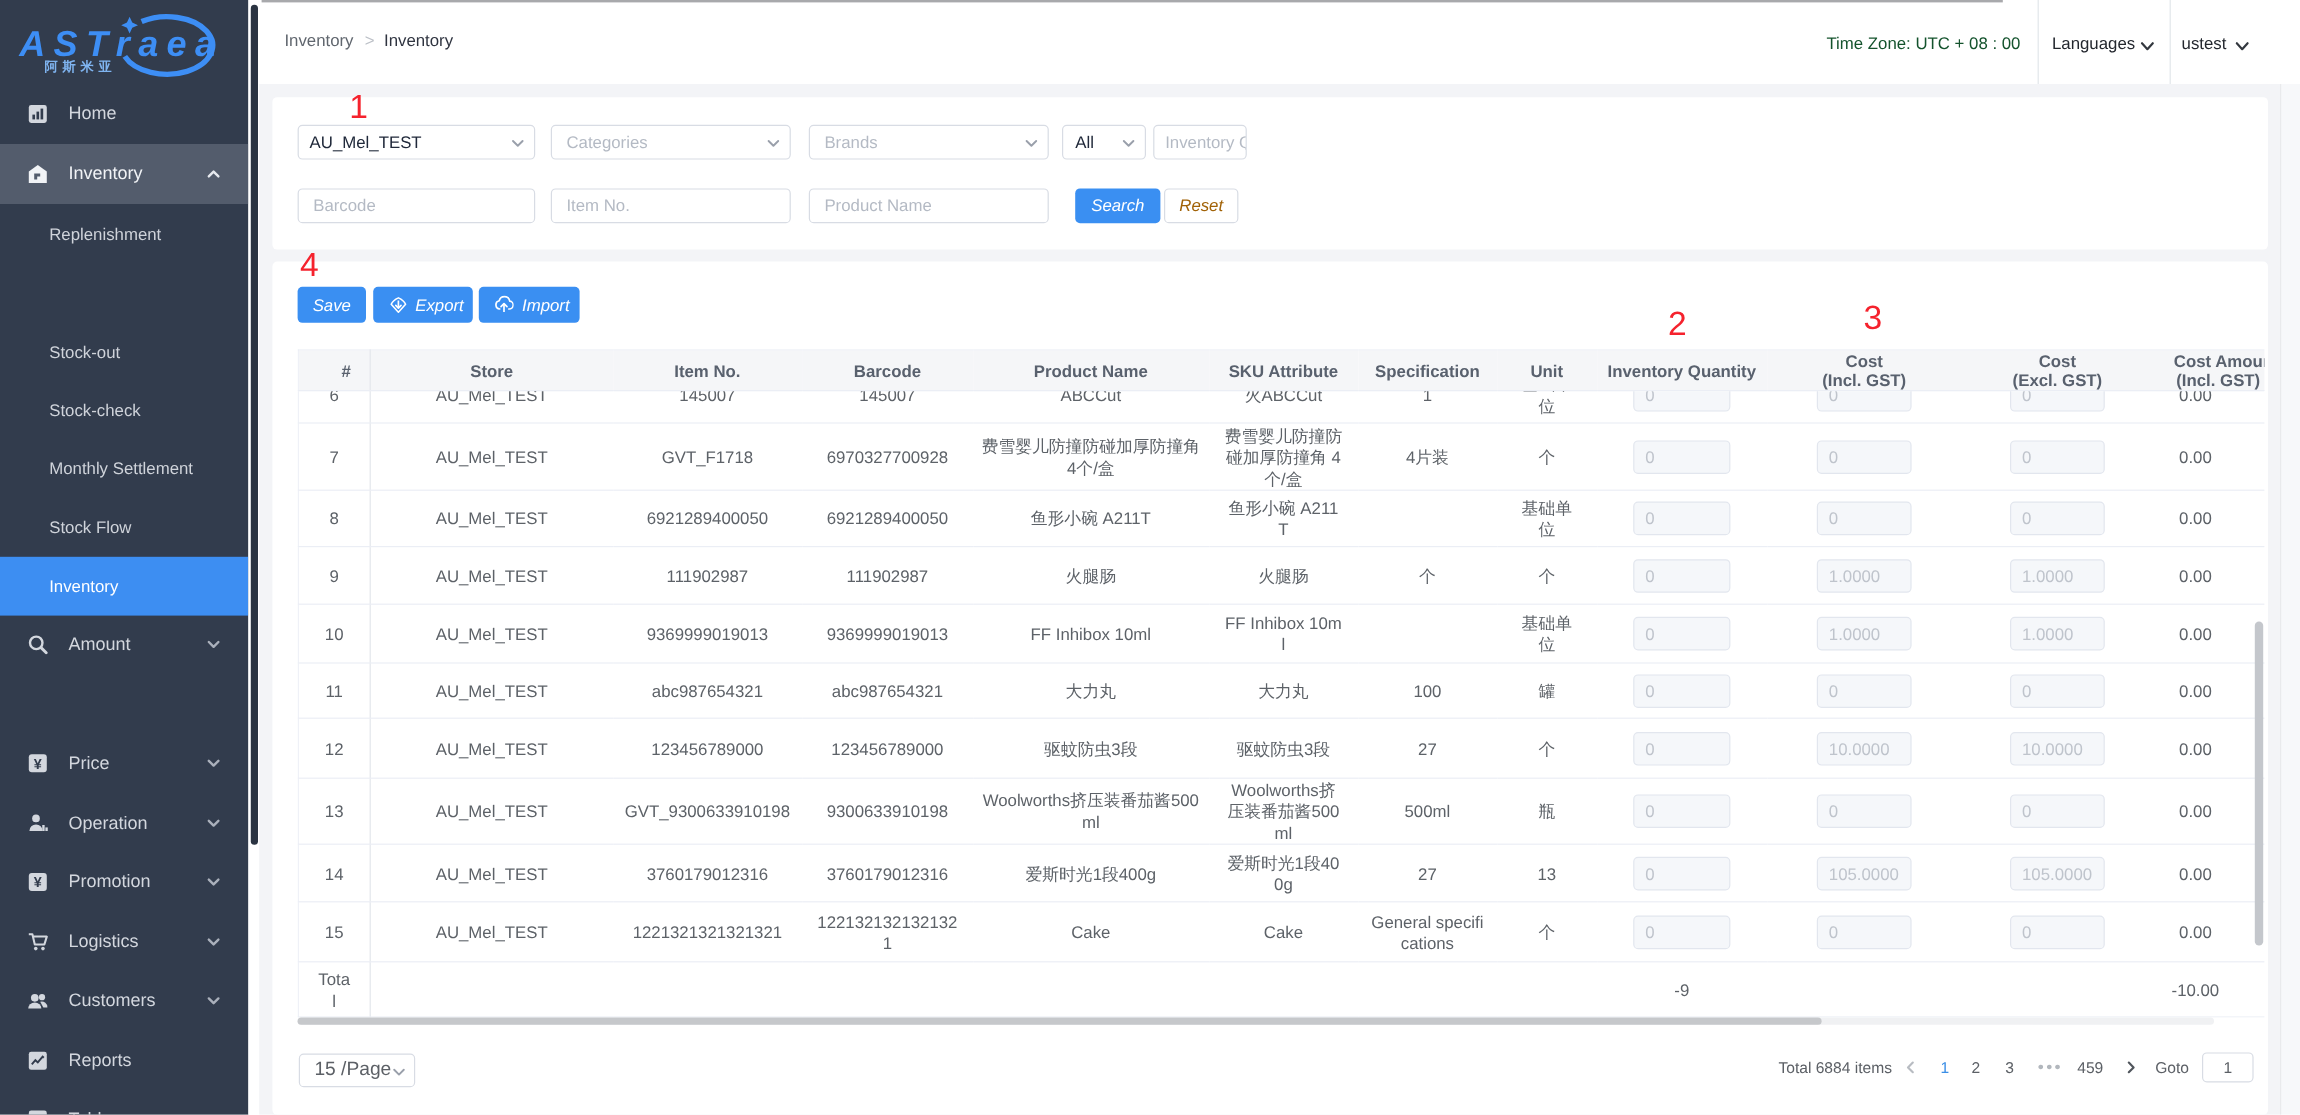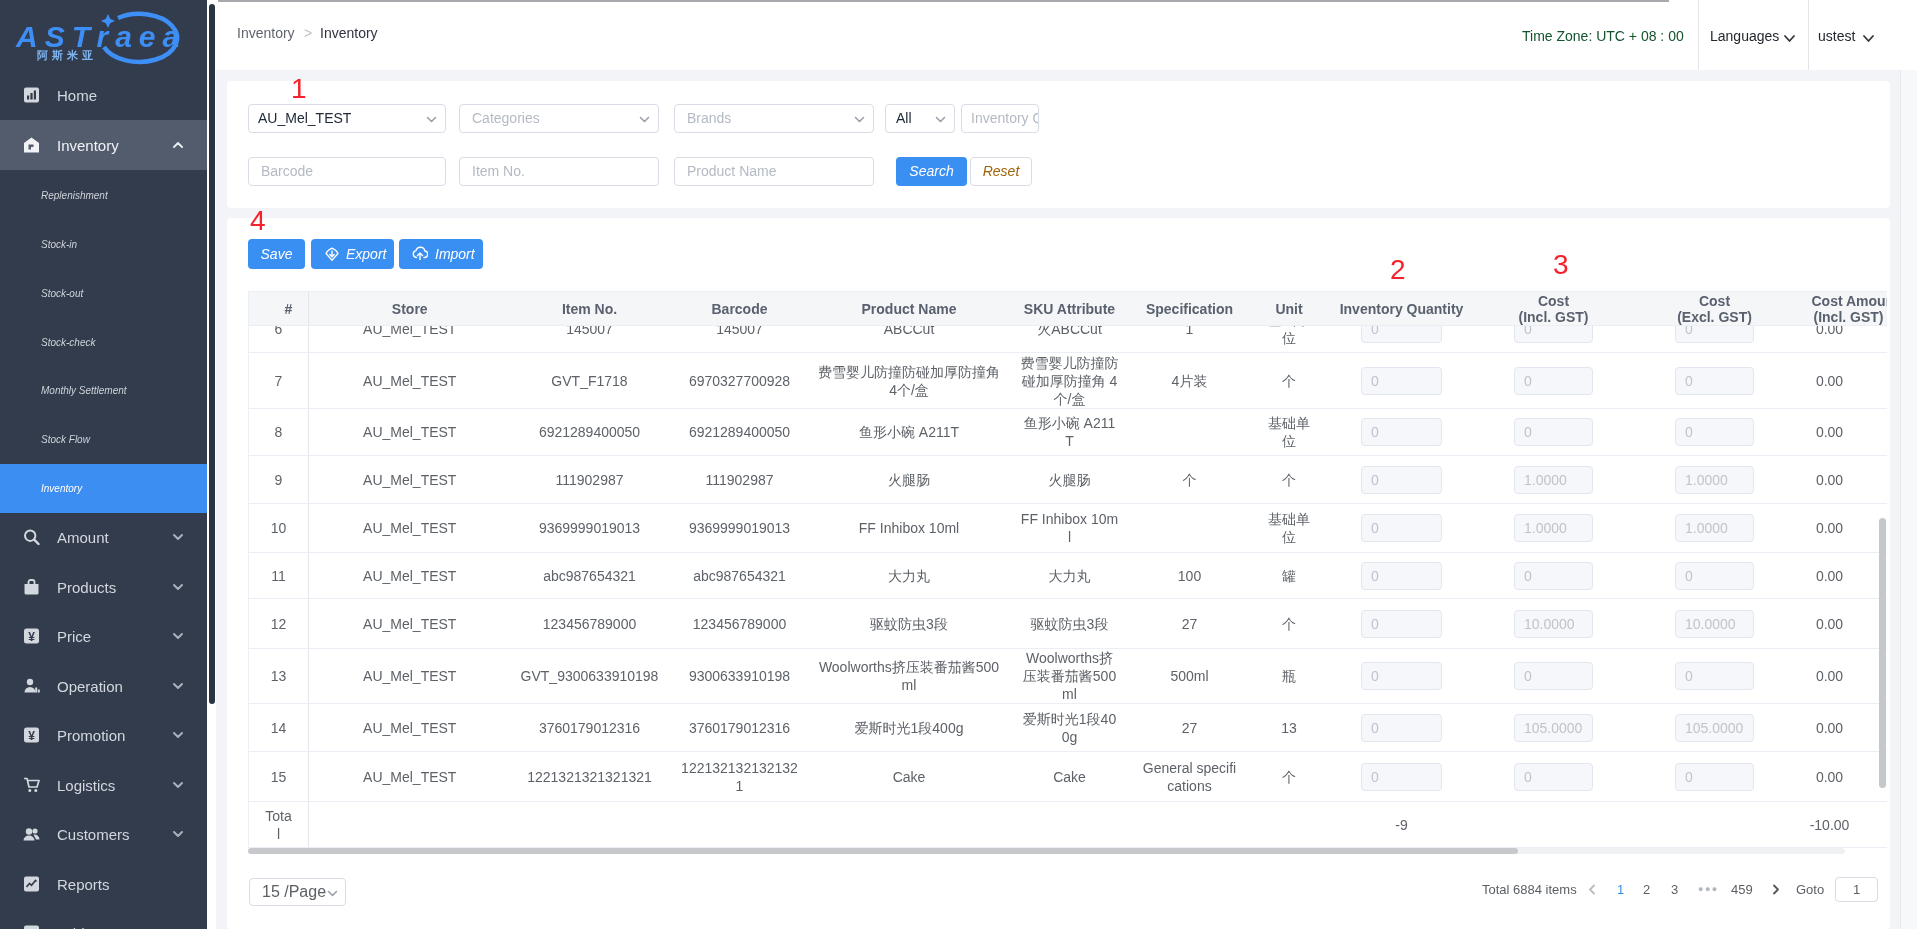--- a/index.html
+++ b/index.html
@@ -7,21 +7,21 @@
 #app { position:relative; width:1917px; height:929px; }
 
 
 #sidebar { position:absolute; left:0; top:0; width:207px; height:929px; background:#323c4d; overflow:hidden; }
 #sbtrack { position:absolute; left:207px; top:0; width:10px; height:929px; background:#ffffff; }
 #sbthumb { position:absolute; left:1.5px; top:4px; width:6.5px; height:700px; background:#2b3442; border-radius:4px; }
 .mitem { position:absolute; left:0; width:207px; height:50px; color:#d3d7de; font-size:15px; }
 .mitem .txt { position:absolute; left:57px; top:50%; transform:translateY(-50%); }
 .mitem .ic { position:absolute; left:23px; top:50%; transform:translateY(-50%); width:17px; height:17px; }
 .mitem .chev { position:absolute; left:170px; top:50%; transform:translateY(-50%); width:16px; height:16px; }
-.smitem { position:absolute; left:0; width:207px; height:49px; color:#cfd3da; font-size:10px;font-style:italic; }
+.smitem { position:absolute; left:0; width:207px; height:49px; color:#cfd3da; font-size:14px; }
 .smitem .txt { position:absolute; left:41px; top:50%; transform:translateY(-50%); }
 
 
 #header { position:absolute; left:216px; top:0; width:1701px; height:70px; background:#fff; }
 #topline { position:absolute; left:218px; top:0; width:1451px; height:2px; background:#a8a9ac; z-index:5; }
 .crumb { position:absolute; top:25px; font-size:14px; }
 .hsep { position:absolute; top:0; width:1px; height:70px; background:#e2e6ea; }
 
 
 #content { position:absolute; left:216px; top:70px; width:1684px; height:859px; background:#f3f4f7; }
@@ -103,23 +103,20 @@
           <path d="M5.5 8 h5 v2.5 h-2.5 v2.5 h-2.5 z" fill="#535c6c"></path>
         </svg>
       <span class="txt">Inventory</span>
       <svg class="chev" viewBox="0 0 16 16">
           <polyline points="4,10 8,6 12,10" fill="none" stroke="#e6e9ee" stroke-width="2" stroke-linecap="round" stroke-linejoin="round"></polyline>
         </svg>
     </div>
     <div class="smitem" style="top:170px">
         <span class="txt">Replenishment</span>
       </div>
-    <div class="smitem" style="top:219px">
-        <span class="txt">Stock-in</span>
-      </div>
     <div class="smitem" style="top:268px">
         <span class="txt">Stock-out</span>
       </div>
     <div class="smitem" style="top:317px">
         <span class="txt">Stock-check</span>
       </div>
     <div class="smitem" style="top:365.5px">
         <span class="txt">Monthly Settlement</span>
       </div>
     <div class="smitem" style="top:414.5px">
@@ -128,30 +125,20 @@
     <div class="smitem" style="top:463.5px;background:#3d8ef2;color:#ffffff">
         <span class="txt">Inventory</span>
       </div>
 
     <div class="mitem" style="top:512.5px;height:49.5px">
       <svg class="ic" viewBox="0 0 17 17">
           <circle cx="7.2" cy="7.2" r="5.2" fill="none" stroke="#d3d7de" stroke-width="2"></circle>
           <line x1="11.2" y1="11.2" x2="15.5" y2="15.5" stroke="#d3d7de" stroke-width="2.4" stroke-linecap="round"></line>
         </svg>
       <span class="txt">Amount</span>
-      <svg class="chev" viewBox="0 0 16 16">
-          <polyline points="4,6 8,10 12,6" fill="none" stroke="#aab0bb" stroke-width="2" stroke-linecap="round" stroke-linejoin="round"></polyline>
-        </svg>
-    </div>
-    <div class="mitem" style="top:562px;height:49.5px">
-      <svg class="ic" viewBox="0 0 17 17">
-          <path d="M1.5 5.5 h14 v9 a1.5 1.5 0 0 1 -1.5 1.5 h-11 a1.5 1.5 0 0 1 -1.5 -1.5 z" fill="#d3d7de"></path>
-          <path d="M5.5 6.5 v-3 a2 2 0 0 1 2-2 h2 a2 2 0 0 1 2 2 v3" fill="none" stroke="#d3d7de" stroke-width="1.8"></path>
-        </svg>
-      <span class="txt">Products</span>
       <svg class="chev" viewBox="0 0 16 16">
           <polyline points="4,6 8,10 12,6" fill="none" stroke="#aab0bb" stroke-width="2" stroke-linecap="round" stroke-linejoin="round"></polyline>
         </svg>
     </div>
     <div class="mitem" style="top:611.5px;height:49.5px">
       <svg class="ic" viewBox="0 0 17 17">
           <rect x="1" y="1" width="15" height="15" rx="2.5" fill="#d3d7de"></rect>
           <text x="8.5" y="13" font-size="12" font-weight="bold" fill="#323c4d" text-anchor="middle" font-family="Liberation Sans, sans-serif">¥</text>
         </svg>
       <span class="txt">Price</span>

